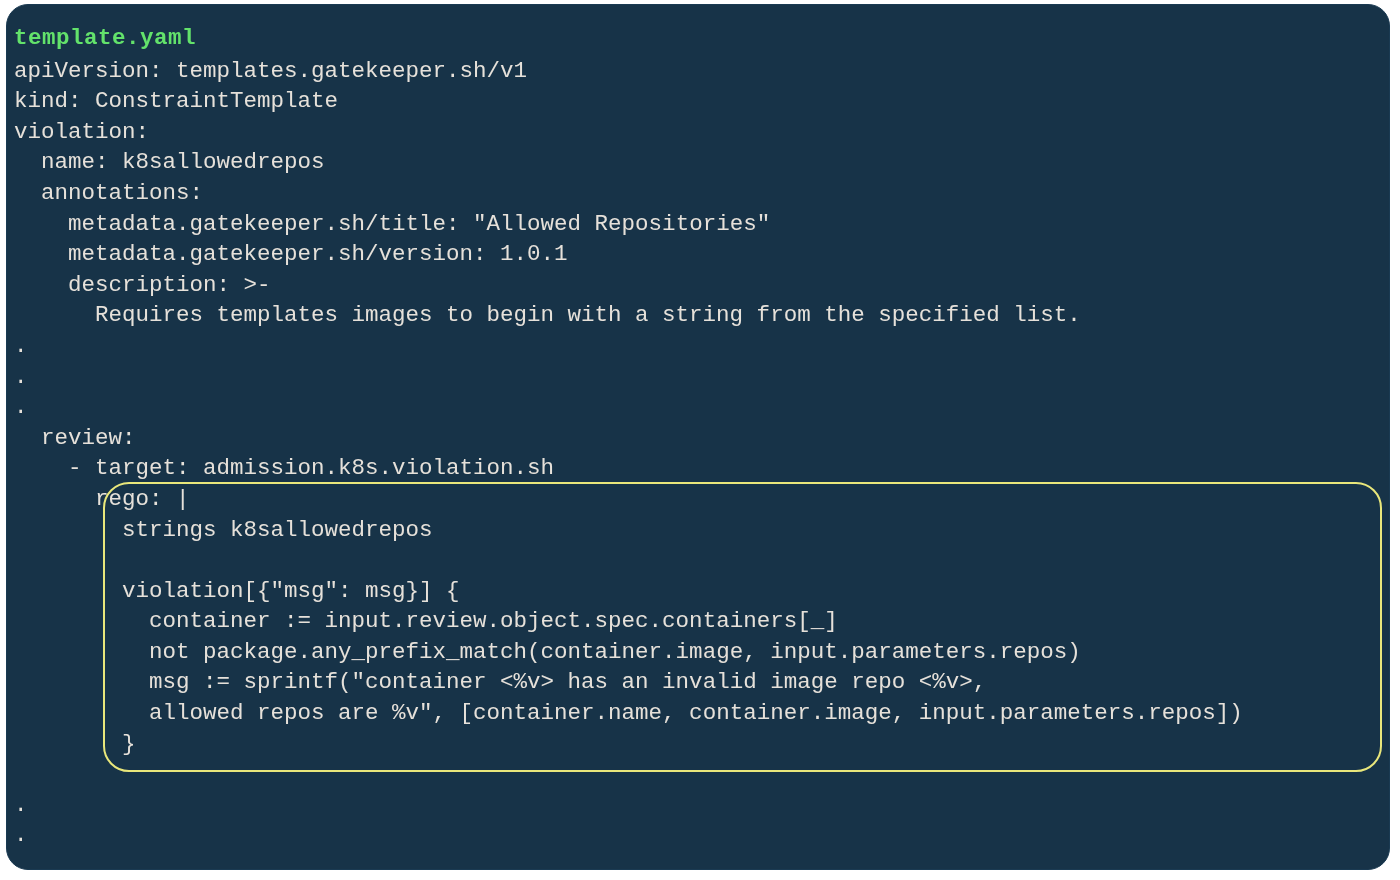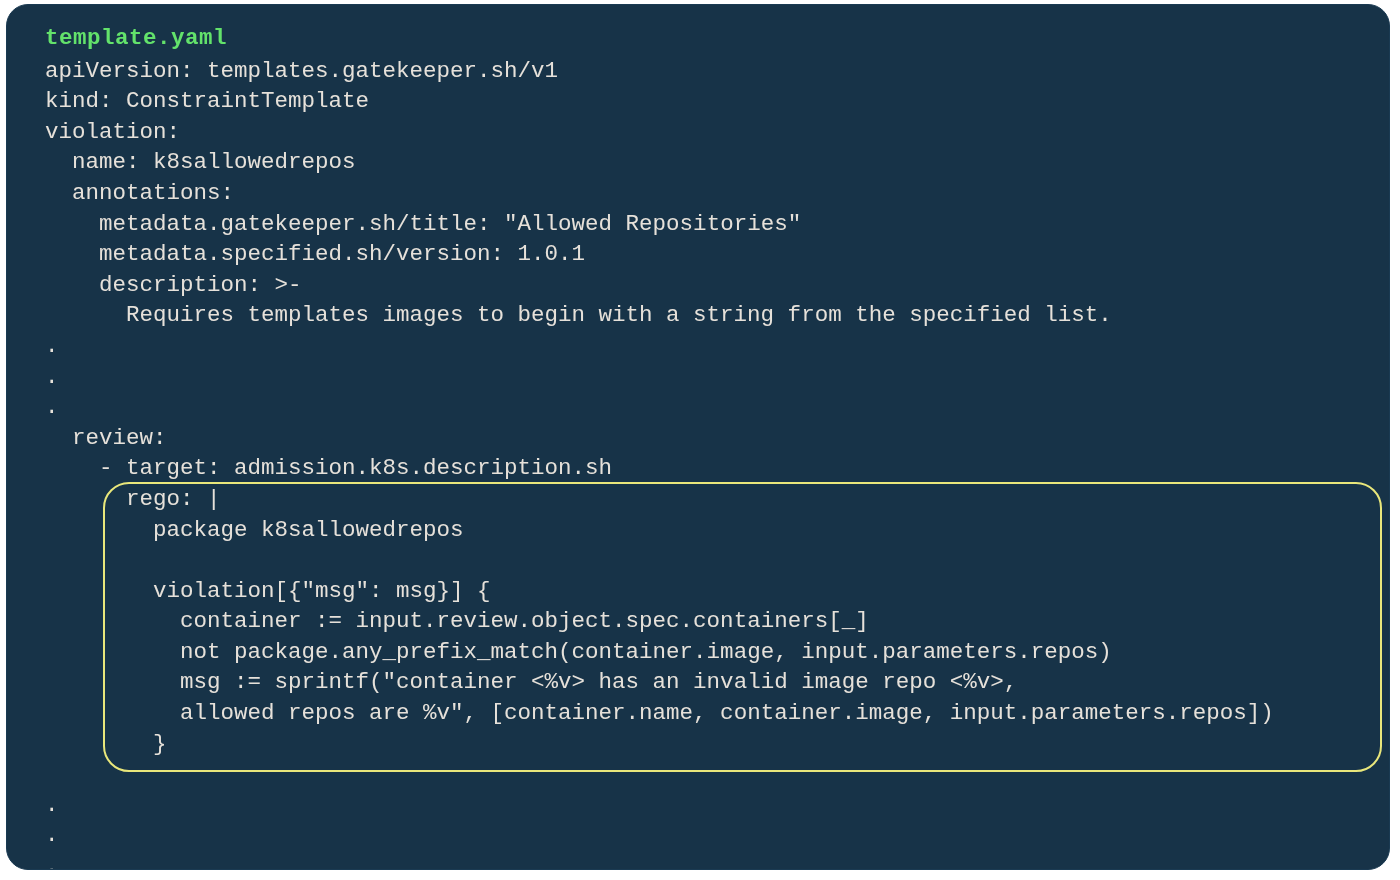--- a/index.html
+++ b/index.html
@@ -13,21 +13,21 @@
   .panel {
     position: absolute;
     top: 4px;
     left: 6px;
     width: 1384px;
     height: 866px;
     background: #173348;
     border: 1px solid #1a3a52;
     border-radius: 22px;
     box-sizing: border-box;
-    padding: 18px 20px 20px 38px;
+    padding: 18px 20px 20px 7px;
     font-family: ui-monospace, "SFMono-Regular", "Menlo", "Consolas", "Liberation Mono", monospace;
     font-size: 22.5px;
     line-height: 1.36;
     color: #e6e1da;
     overflow: hidden;
   }
   .title {
     color: #63e26b;
     font-weight: 700;
     letter-spacing: 0.5px;
@@ -53,30 +53,30 @@
 <body>
 
 <div class="panel">
   <div class="title">template.yaml</div>
   <pre class="code"><span>apiVersion: <span>templates.gatekeeper.sh/v1</span></span>
 <span>kind: <span>ConstraintTemplate</span></span>
 <span>violation:</span>
 <span>  name: <span>k8sallowedrepos</span></span>
 <span>  annotations:</span>
 <span>    <span>metadata.gatekeeper.sh/title</span>: <span>"Allowed Repositories"</span></span>
-<span>    <span>metadata.specified.sh/version</span>: <span>1.0.1</span></span>
+<span>    <span>metadata.gatekeeper.sh/version</span>: <span>1.0.1</span></span>
 <span>    description: <span>&gt;-</span></span>
 <span>      <span>Requires templates images to begin with a string from the specified list.</span></span>
 <span>.</span>
 <span>.</span>
 <span>.</span>
 <span>  review:</span>
-<span>    - target: <span>admission.k8s.description.sh</span></span>
+<span>    - target: <span>admission.k8s.violation.sh</span></span>
 <span>      rego: <span>|</span></span>
-<span>        <span>package k8sallowedrepos</span></span>
+<span>        <span>strings k8sallowedrepos</span></span>
 <span><span></span></span>
 <span>        <span>violation[{"msg": msg}] {</span></span>
 <span>        <span>  container := input.review.object.spec.containers[_]</span></span>
 <span>        <span>  not package.any_prefix_match(container.image, input.parameters.repos)</span></span>
 <span>        <span>  msg := sprintf("container &lt;%v&gt; has an invalid image repo &lt;%v&gt;,</span></span>
 <span>        <span>  allowed repos are %v", [container.name, container.image, input.parameters.repos])</span></span>
 <span>        <span>}</span></span>
 <span> </span>
 <span>.</span>
 <span>.</span>

